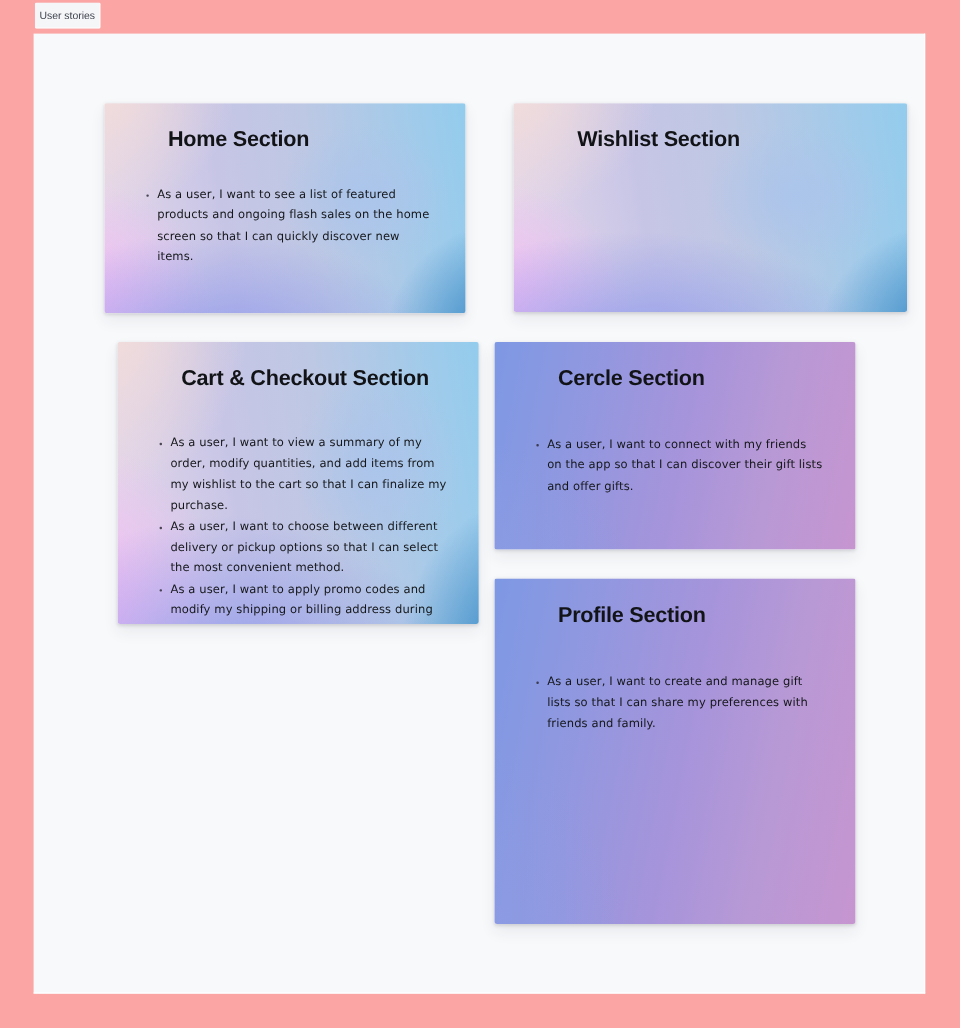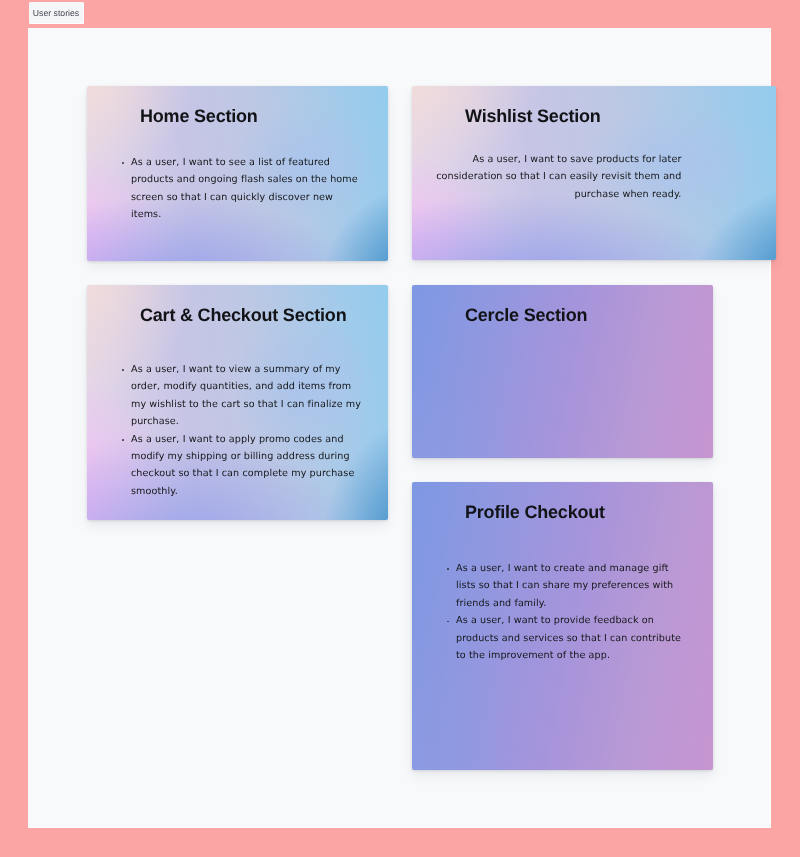--- a/index.html
+++ b/index.html
@@ -25,22 +25,22 @@
            will-change:transform;backface-visibility:hidden;}
   .body{position:absolute;will-change:transform;backface-visibility:hidden;}
   ul.stories{margin:12px;padding:0;list-style:none;}
   ul.stories li{position:relative;padding-left:9px;color:#15171a;}
   ul.stories li .dot{position:absolute;left:0.2px;top:8.3px;width:1.7px;height:1.7px;
         border-radius:50%;background:#2a2733;opacity:.82;font-size:0;line-height:0;overflow:hidden;color:transparent;}
   p.story{margin:0;color:#15171a;}
 
   
   #card0{left:59px;  top:58px;  width:301px; height:175px;}
-  #card1{left:384px; top:58px;  width:364px; height:174px;text-align:right;}
-  #card2{left:59px;  top:257px; width:301px; height:235px;}
+  #card1{left:400px; top:58px;  width:328px; height:174px;}
+  #card2{left:70px;  top:257px; width:301px; height:235px;}
   #card3{left:384px; top:257px; width:301px; height:173px;text-decoration:underline;}
   #card4{left:384px; top:454px; width:301px; height:288px;}
 
   .card h2{left:14px; top:20px; font-size:18px; letter-spacing:-.2px;margin-left:39px;}
 
   #card0 .body{left:23px; top:56px; width:263.5px;}
   #card1 .body{left:15px; top:65px; width:254.5px;}
   #card2 .body{left:23px; top:64px; width:263.5px;}
   #card3 .body{left:23px; top:65px; width:263.5px;}
   #card4 .body{left:23px; top:66px; width:263.5px;}
@@ -81,43 +81,45 @@
       <h2>Home Section</h2>
       <div class="body">
         <ul class="stories">
           <li><span class="dot">·</span><span>As a user, I want to see a list of featured products and ongoing flash sales on the home screen so that I can quickly discover new items.</span></li>
         </ul>
       </div>
     </div>
 
     <div class="card gradA" id="card1">
       <h2>Wishlist Section</h2>
-      <div class="body">
-        <p class="story">As a user, I want to save products for later consideration so that I can easily revisit them and purchase when ready.</p>
-      </div>
     </div>
 
     <div class="card gradA" id="card2">
       <h2>Cart &amp; Checkout Section</h2>
       <div class="body">
         <ul class="stories">
           <li><span class="dot">·</span><span>As a user, I want to view a summary of my order, modify quantities, and add items from my wishlist to the cart so that I can finalize my purchase.</span></li>
+          <li><span class="dot">·</span><span>As a user, I want to choose between different delivery or pickup options so that I can select the most convenient method.</span></li>
           <li><span class="dot">·</span><span>As a user, I want to apply promo codes and modify my shipping or billing address during checkout so that I can complete my purchase smoothly.</span></li>
         </ul>
       </div>
     </div>
 
     <div class="card gradB" id="card3">
       <h2>Cercle Section</h2>
+      <div class="body">
+        <ul class="stories">
+          <li><span class="dot">·</span><span>As a user, I want to connect with my friends on the app so that I can discover their gift lists and offer gifts.</span></li>
+        </ul>
+      </div>
     </div>
 
     <div class="card gradB" id="card4">
-      <h2>Profile Checkout</h2>
+      <h2>Profile Section</h2>
       <div class="body">
         <ul class="stories">
           <li><span class="dot">·</span><span>As a user, I want to create and manage gift lists so that I can share my preferences with friends and family.</span></li>
-          <li><span class="dot">·</span><span>As a user, I want to provide feedback on products and services so that I can contribute to the improvement of the app.</span></li>
         </ul>
       </div>
     </div>
 
   </div>
 </div>
 
 </body></html>

